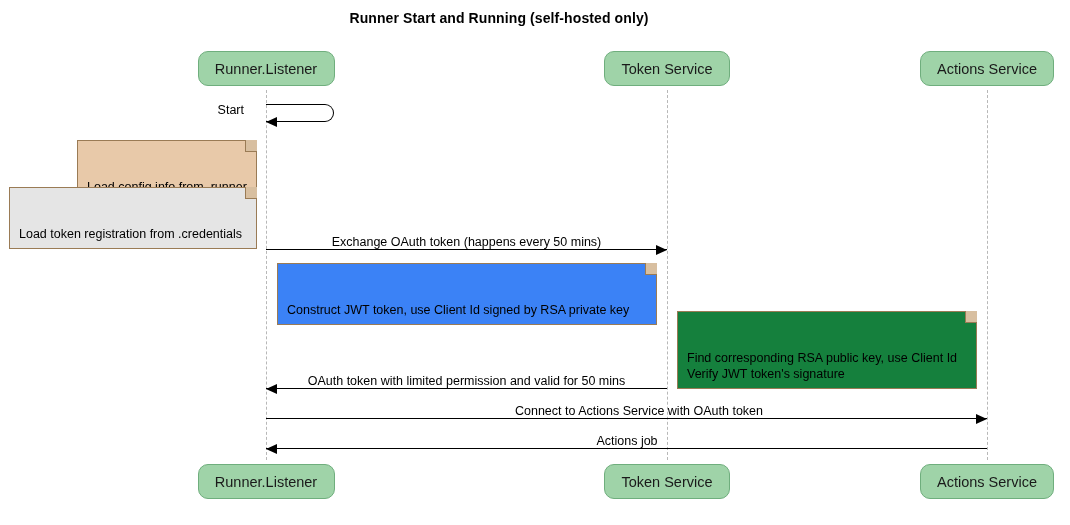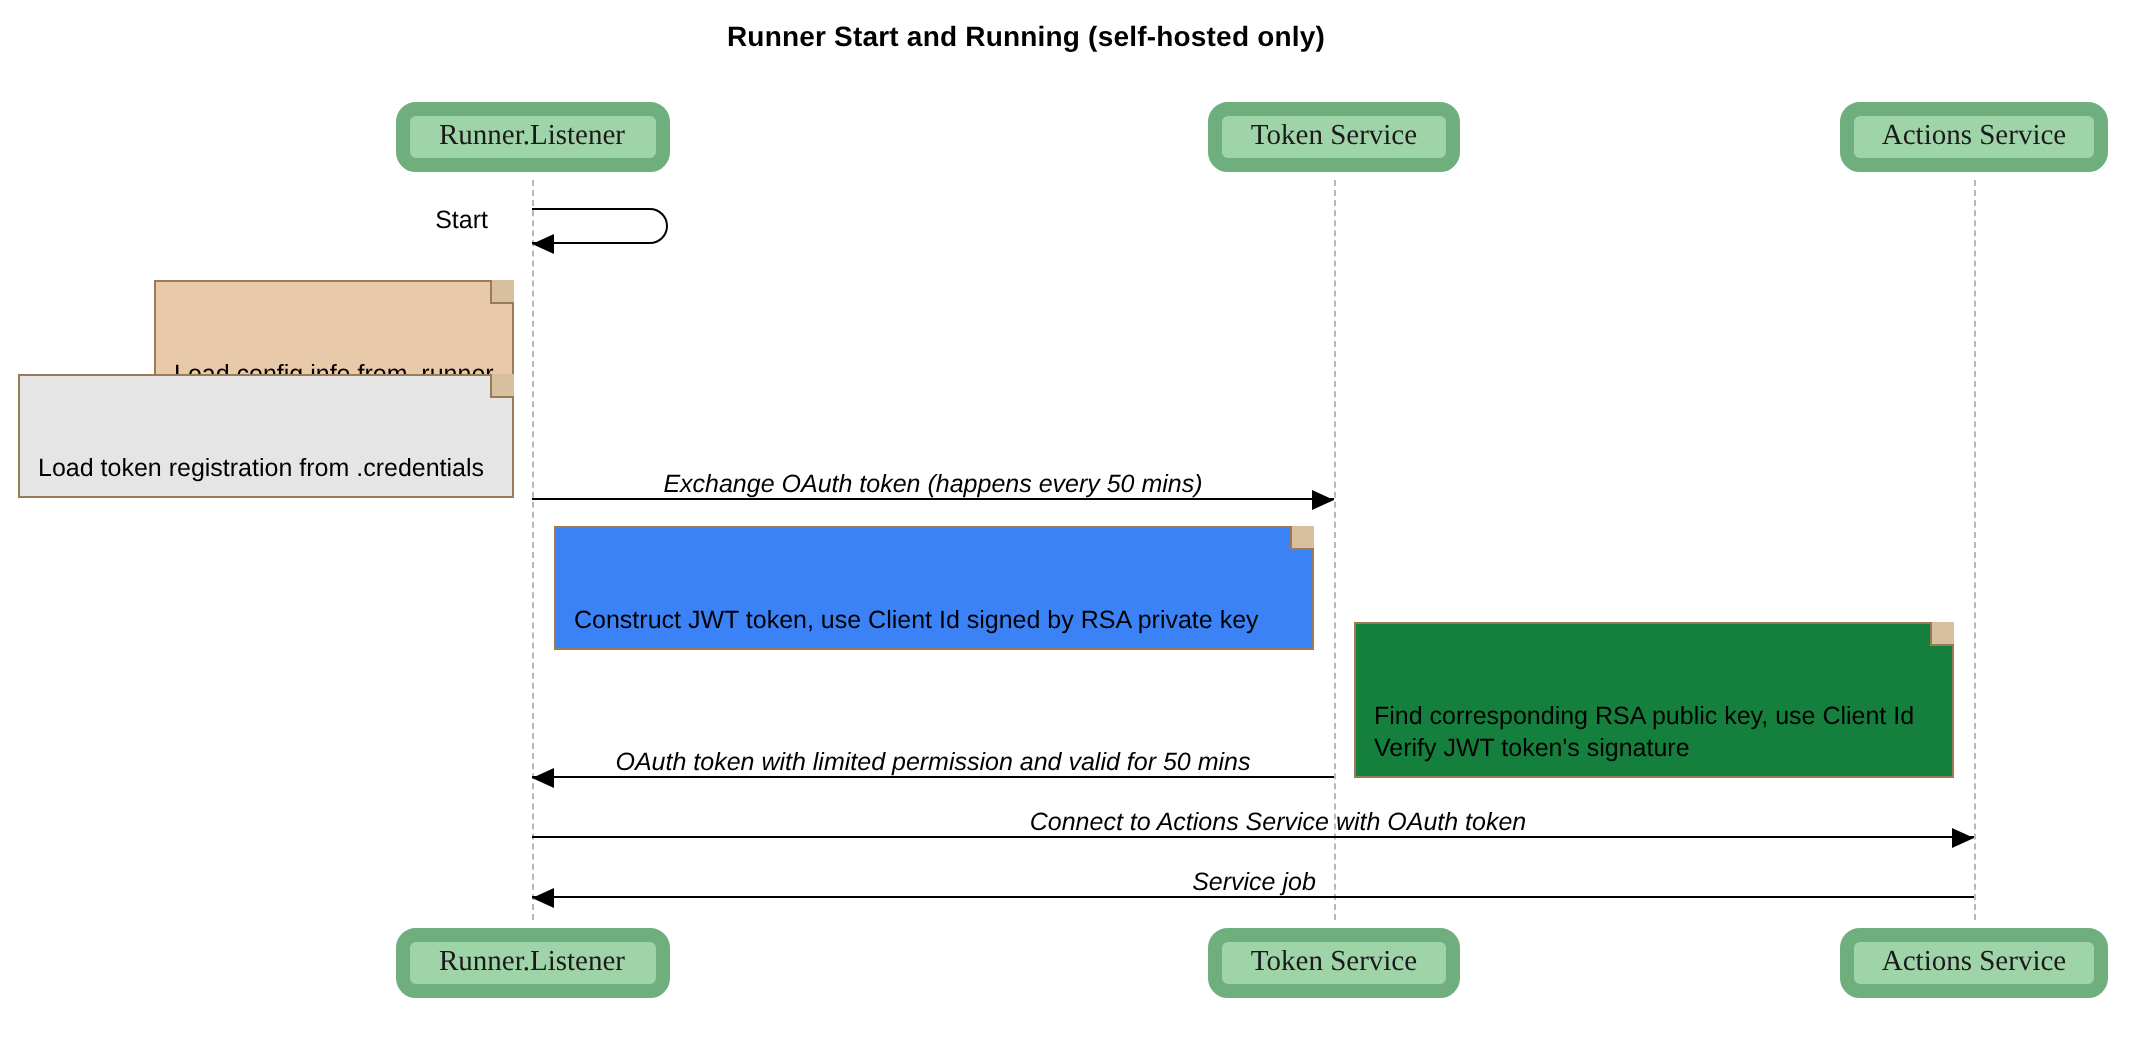--- a/index.html
+++ b/index.html
@@ -14,21 +14,21 @@
   }
   #canvas {
     position: relative;
     width: 1070px;
     height: 525px;
     background: #ffffff;
     overflow: hidden;
   }
   .diagram-title {
     position: absolute;
-    left: 16px;
+    left: 2px;
     top: 10px;
     width: 994px;
     text-align: center;
     font-size: 14px;
     font-weight: bold;
     color: #000000;
     letter-spacing: 0.1px;
   }
   
   .lifeline {
@@ -36,30 +36,29 @@
     width: 0;
     border-left: 1px dashed #b8b8b8;
     top: 90px;
     height: 370px;
   }
   
   .participant {
     position: absolute;
     height: 35px;
     background: #9fd3a8;
-    border: 7px solid #6d28d9;
+    border: 1px solid #6d28d9;
     border-radius: 10px;
     display: flex;
     align-items: center;
     justify-content: center;
     font-size: 14.5px;
     color: #1a1a1a;
     box-sizing: border-box;
     white-space: nowrap;
-    font-family: Liberation Serif, serif;
   }
   
   .note {
     position: absolute;
     background: #e8c9a9;
     border: 1px solid #9a7b55;
     box-sizing: border-box;
     font-size: 12.5px;
     color: #000000;
     padding: 6px 9px 6px 9px;
@@ -94,21 +93,20 @@
   }
   .arrowhead.left {
     border-right: 11px solid #000000;
   }
   .msg-label {
     position: absolute;
     font-size: 12.5px;
     color: #000000;
     white-space: nowrap;
     text-align: center;
-    font-style: italic;
   }
   
   .self-msg {
     position: absolute;
     box-sizing: border-box;
     border: 1.6px solid #000000;
     border-left: none;
     border-top-right-radius: 11px;
     border-bottom-right-radius: 11px;
   }
@@ -166,17 +164,17 @@
   <div class="arrowhead right" id="msg-head-0" style="left: 656px; top: 245px;"></div>
 
   <div class="msg-label" id="msg-label-1" style="left: 166.5px; top: 374px; width: 600px;">OAuth token with limited permission and valid for 50 mins</div>
   <div class="msg-line" id="msg-line-1" style="left: 266px; top: 388px; width: 401px;"></div>
   <div class="arrowhead left" id="msg-head-1" style="left: 266px; top: 384px;"></div>
 
   <div class="msg-label" id="msg-label-2" style="left: 339px; top: 404px; width: 600px;">Connect to Actions Service with OAuth token</div>
   <div class="msg-line" id="msg-line-2" style="left: 266px; top: 418px; width: 721px;"></div>
   <div class="arrowhead right" id="msg-head-2" style="left: 976px; top: 414px;"></div>
 
-  <div class="msg-label" id="msg-label-3" style="left: 327px; top: 434px; width: 600px;">Service job</div>
+  <div class="msg-label" id="msg-label-3" style="left: 327px; top: 434px; width: 600px;">Actions job</div>
   <div class="msg-line" id="msg-line-3" style="left: 266px; top: 448px; width: 721px;"></div>
   <div class="arrowhead left" id="msg-head-3" style="left: 266px; top: 444px;"></div>
 
 </div>
 
 </body></html>

